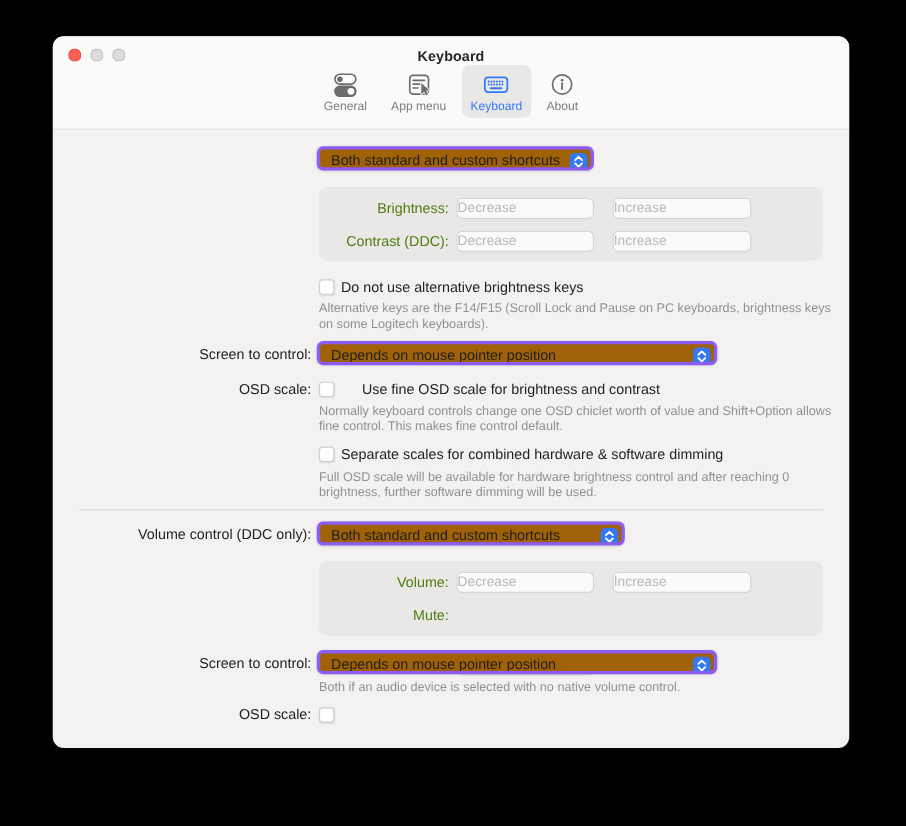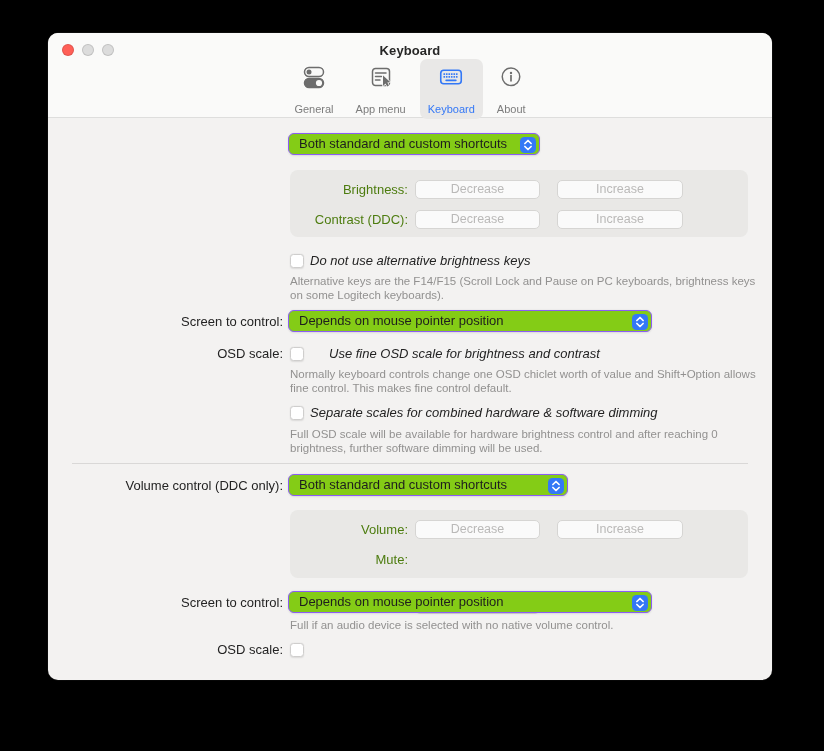--- a/index.html
+++ b/index.html
@@ -30,59 +30,59 @@
   }
   .toolbar {
     position:absolute; top:26px; left:0; right:0;
     display:flex; justify-content:center; align-items:flex-start; gap:6px;
   }
   .tab {
     display:flex; flex-direction:column; align-items:center;
     padding:4px 8px 4px; border-radius:7px; color:#6d6d6d; cursor:default;
   }
   .tab .ticon { height:27px; display:flex; align-items:center; }
-  .tab .tlabel { font-size:11px; margin-top:13px; color:#7c7c7c; white-space:nowrap; }
+  .tab .tlabel { font-size:11px; margin-top:1px; color:#7c7c7c; white-space:nowrap; }
   .tab.selected { background:#e9e8e7; color:#3478f6; }
   .tab.selected .tlabel { color:#3478f6; }
   .flabel {
     position:absolute; left:0; width:235px; text-align:right;
     font-size:13px; color:#232323; line-height:16px; white-space:nowrap;
   }
   .dropdown {
-    position:absolute; height:22px; background:#84cc16;
-    border:1px solid #8b5cf6; border-radius:6px;
+    position:absolute; height:22px; background:#a16207;
+    border:3px solid #8b5cf6; border-radius:6px;
     box-shadow:0 0.5px 2px rgba(0,0,0,0.10);
     font-size:13px; color:#1e1e1e; line-height:20px;
     padding:0 26px 0 10px; white-space:nowrap; overflow:hidden;
   }
   .dd-chevron {
     position:absolute; right:3px; top:3px; width:16px; height:16px;
     background:#3478f6; border-radius:4.5px;
     display:flex; align-items:center; justify-content:center;
   }
   .gbox {
     position:absolute; background:#e9e8e6; border-radius:8px;
   }
   .grow { position:absolute; left:0; right:0; height:19px; }
   .glabel {
     position:absolute; left:0; width:118px; text-align:right;
     font-size:13px; color:#4d7c0f; line-height:19px; white-space:nowrap;
   }
   .btn {
     position:absolute; height:19px; border-radius:5px;
     background:rgba(255,255,255,0.78); border:1px solid #d6d5d3;
-    font-size:12.5px; color:#bab9b8; text-align:center; line-height:17px;
+    font-size:12.5px; color:#bab9b8; line-height:17px;
   }
   .cb {
     position:absolute; width:14px; height:14px; background:#fff;
     border:1px solid #cfcecd; border-radius:3.5px;
     box-shadow:0 0.5px 1.5px rgba(0,0,0,0.10);
   }
   .cblabel {
-    position:absolute; font-size:13px; color:#232323; line-height:16px; white-space:nowrap;font-style:italic;
+    position:absolute; font-size:13px; color:#232323; line-height:16px; white-space:nowrap;
   }
   .help {
     position:absolute; font-size:11.5px; line-height:14px; color:#929190; width:476px;
   }
   .divider { position:absolute; left:24px; width:676px; height:1px; background:#d9d8d7; }
 </style>
 </head>
 <body>
 
 <div class="window">
@@ -233,18 +233,18 @@
 
   <div class="flabel" style="top:562px;">Screen to control:</div>
   <div class="dropdown" style="left:240px; top:558px; width:364px;">
     <span>Depends on mouse pointer position</span>
     <span class="dd-chevron">
       <svg width="16" height="16" viewBox="0 0 16 16">
           <path d="M4.9 6.5 8 3.5 11.1 6.5 M4.9 9.5 8 12.5 11.1 9.5" fill="none" stroke="#fff" stroke-width="1.7" stroke-linecap="round" stroke-linejoin="round"></path>
         </svg>
     </span>
   </div>
-  <div class="help" style="left:242px; top:585px;">Full if an audio device is selected with no native volume control.</div>
+  <div class="help" style="left:242px; top:585px;">Both if an audio device is selected with no native volume control.</div>
 
   <div class="flabel" style="top:609px;">OSD scale:</div>
   <div class="cb" style="left:242px; top:610px;"></div>
 
 </div>
 
 </body></html>

